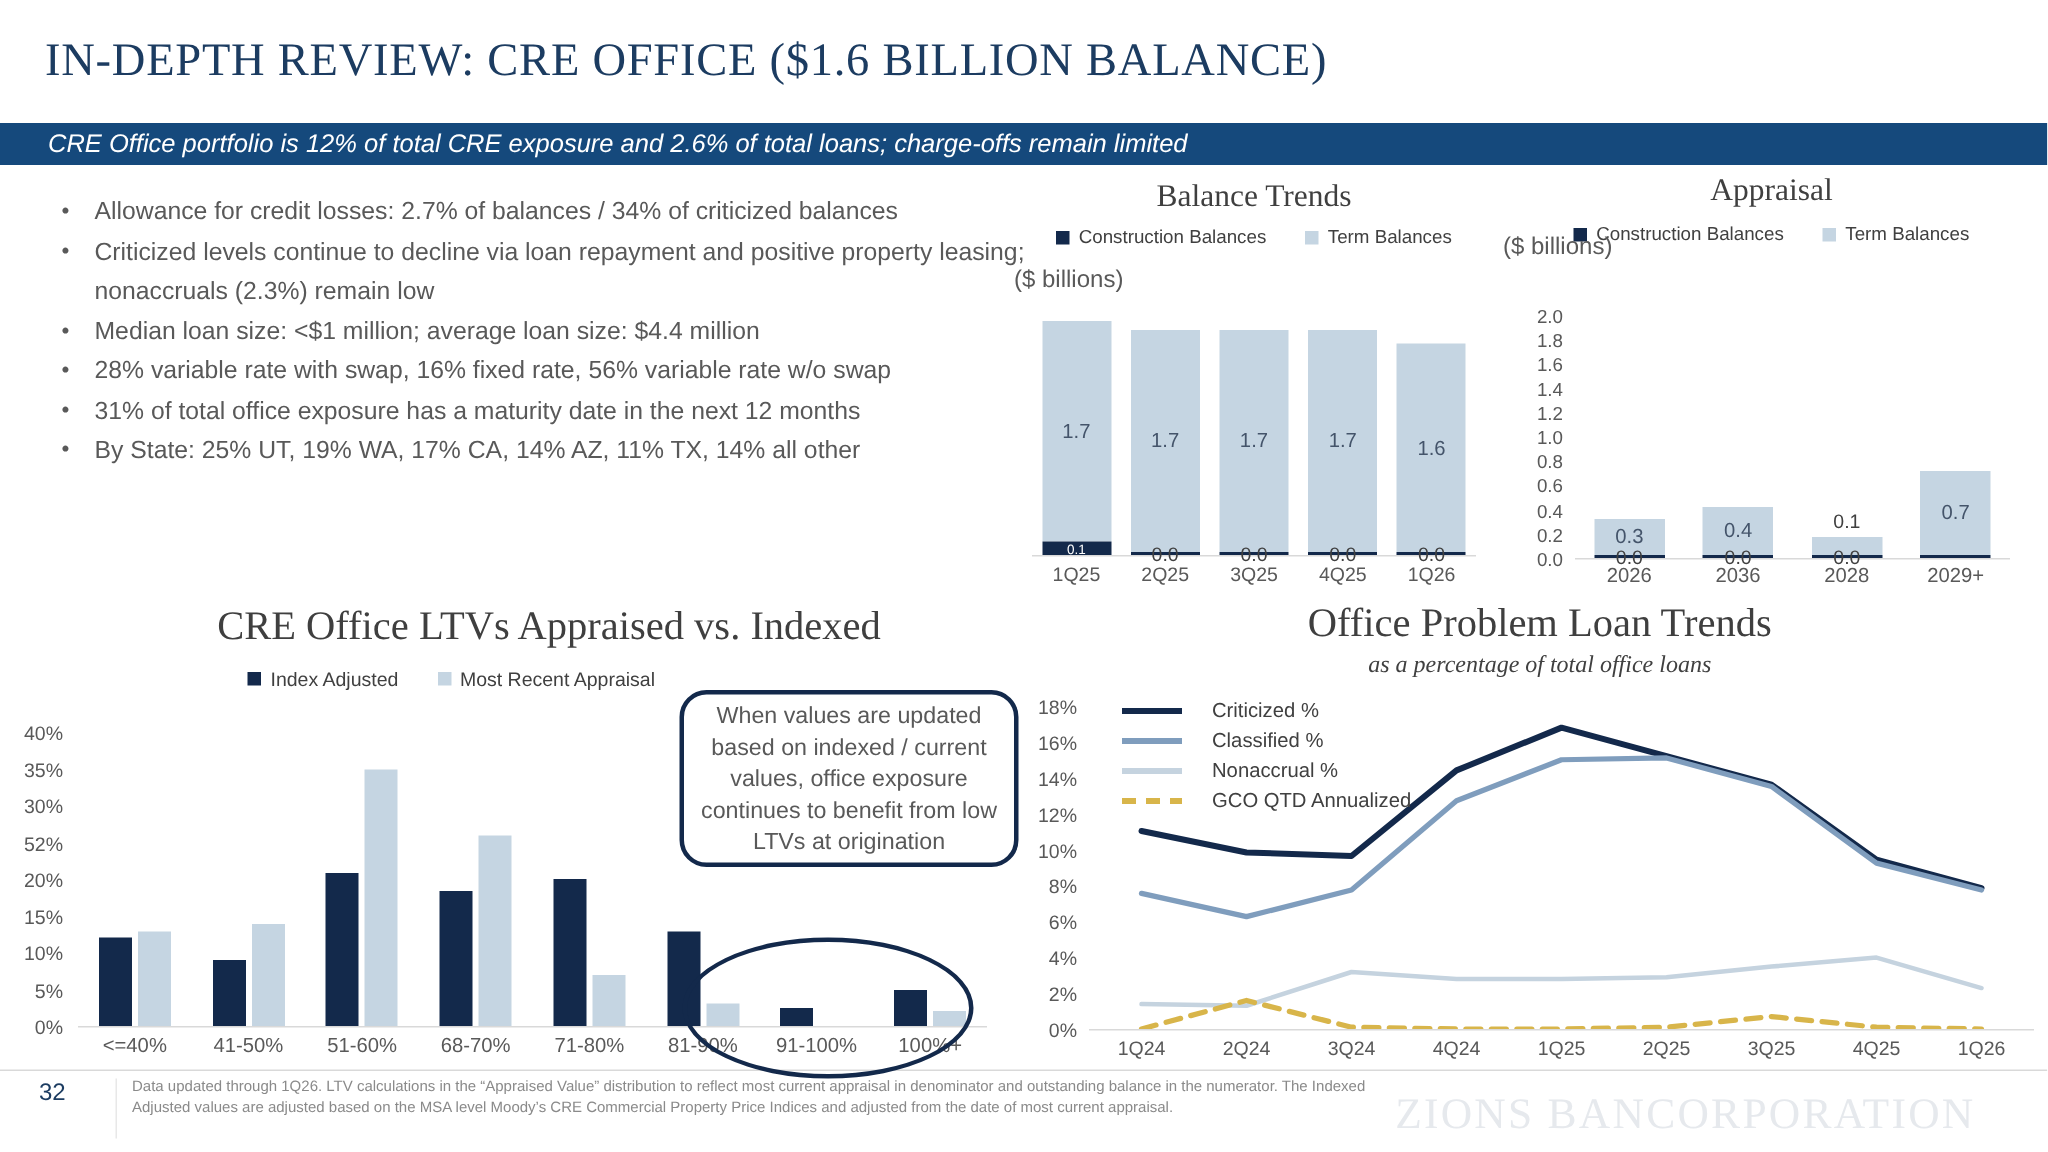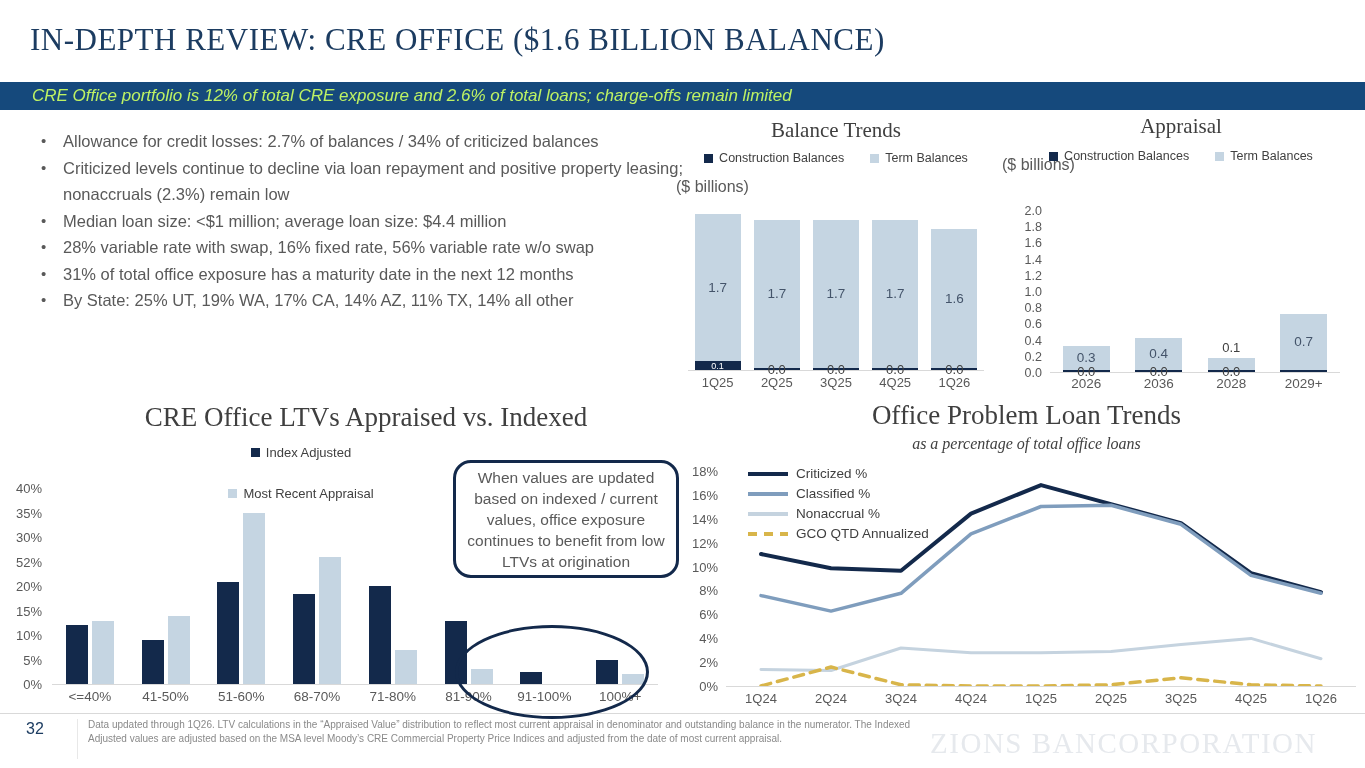--- a/index.html
+++ b/index.html
@@ -3,21 +3,21 @@
 <meta charset="utf-8">
 <style>
   html,body{margin:0;padding:0;background:#fff;}
   .slide{position:relative;width:1365px;height:768px;background:#ffffff;overflow:hidden;
          font-family:"Liberation Sans",sans-serif;}
   
   .title{position:absolute;left:30px;top:22px;margin:0;font-family:"Liberation Serif",serif;
          font-weight:400;font-size:31px;color:#1c3c61;letter-spacing:.5px;white-space:nowrap;}
   .banner{position:absolute;left:0;top:82px;width:100%;height:28px;background:#15497c;
           display:flex;align-items:center;}
-  .banner span{color:#bef264;font-style:italic;font-size:17px;padding-left:32px;white-space:nowrap;}
+  .banner span{color:#ffffff;font-style:italic;font-size:17px;padding-left:32px;white-space:nowrap;}
   
   .bullets{position:absolute;left:36px;top:128px;width:648px;margin:0;padding:0;list-style:none;}
   .bullets li{position:relative;padding-left:27px;font-size:16.5px;line-height:26.5px;color:#595959;}
   .bullets li::before{content:"\2022";position:absolute;left:5px;top:0;color:#595959;font-size:15px;}
   
   .chart{position:absolute;}
   .chart h2{margin:0;font-family:"Liberation Serif",serif;font-weight:400;color:#3f3f3f;text-align:center;}
   .legend{display:flex;justify-content:center;gap:26px;font-size:12.5px;color:#404040;align-items:center;}
   .li{display:inline-flex;align-items:center;white-space:nowrap;}
   .sw{display:inline-block;width:9px;height:9px;margin-right:6px;}
@@ -45,21 +45,21 @@
   .chart-maturities{left:1000px;top:114px;width:362px;height:278px;}
   .chart-maturities h2{font-size:21px;}
   .chart-maturities .legend{margin-top:10px;}
   .chart-maturities .units{left:2px;top:42px;}
   .chart-maturities .yticks{left:8px;top:90px;width:34px;height:176px;font-size:12.5px;}
   .chart-maturities .plot{left:50px;top:98px;width:290px;height:160px;}
   .chart-maturities .xlabels{left:50px;top:262px;width:290px;font-size:13.5px;}
   
   .chart-ltv{left:8px;top:402px;width:676px;height:310px;}
   .chart-ltv h2{font-size:27px;padding-left:40px;}
-  .chart-ltv .legend{margin-top:12px;margin-right:90px;font-size:13px;flex-direction:column;}
+  .chart-ltv .legend{margin-top:12px;margin-right:90px;font-size:13px;}
   .chart-ltv .yticks{left:0;top:79px;width:34px;height:211px;font-size:13px;}
   .chart-ltv .plot{left:44px;top:82px;width:606px;height:200px;}
   .chart-ltv .xlabels{left:44px;top:287px;width:606px;font-size:13.5px;}
   .pair{display:flex;align-items:flex-end;gap:4px;height:100%;}
   .pair .bar{width:22px;}
   .callout{position:absolute;left:445px;top:58px;width:226px;height:118px;border:3.5px solid #13294b;
            border-radius:18px;background:#fff;display:flex;align-items:center;justify-content:center;
            text-align:center;font-size:15.5px;line-height:21px;color:#595959;padding:6px 10px;
            box-sizing:border-box;z-index:3;}
   .ellipse{position:absolute;left:447px;top:223px;width:188px;height:88px;border:3px solid #13294b;
@@ -67,21 +67,21 @@
   
   .chart-problem{left:688px;top:400px;width:677px;height:312px;}
   .chart-problem h2{font-size:27px;}
   .subtitle{text-align:center;font-family:"Liberation Serif",serif;font-style:italic;font-size:16px;
             color:#404040;margin-top:4px;}
   .chart-problem .yticks{left:0;top:64px;width:30px;height:230px;font-size:13px;}
   .lineplot{position:absolute;left:38px;top:72px;width:630px;height:214px;border-bottom:1px solid #d9d9d9;}
   .xlabs{position:absolute;left:38px;top:291px;width:630px;height:16px;font-size:13px;color:#595959;}
   .xlab-abs{position:absolute;top:0;width:70px;text-align:center;}
   .plegend{position:absolute;left:60px;top:66px;display:flex;flex-direction:column;gap:4px;z-index:2;}
-  .pl-row{display:flex;align-items:center;font-size:13.5px;line-height:16px;color:#404040;}
+  .pl-row{display:flex;align-items:center;font-size:13.5px;line-height:16px;color:#404040;gap:12px;}
   .pl-sw{width:40px;height:4px;margin-right:8px;flex:0 0 40px;}
   
   .footline{position:absolute;left:0;top:713px;width:100%;height:1px;background:#d9d9d9;}
   .pagenum{position:absolute;left:26px;top:720px;font-size:16px;color:#1c3c61;}
   .footsep{position:absolute;left:77px;top:719px;width:1px;height:40px;background:#e8e8e8;}
   .footnote{position:absolute;left:88px;top:718px;width:828px;font-size:10px;line-height:13.5px;color:#8a8a8a;}
   .watermark{position:absolute;right:48px;top:727px;font-family:"Liberation Serif",serif;font-size:29px;
              letter-spacing:1.5px;color:#e6e9ed;white-space:nowrap;}
 </style>
 </head>

